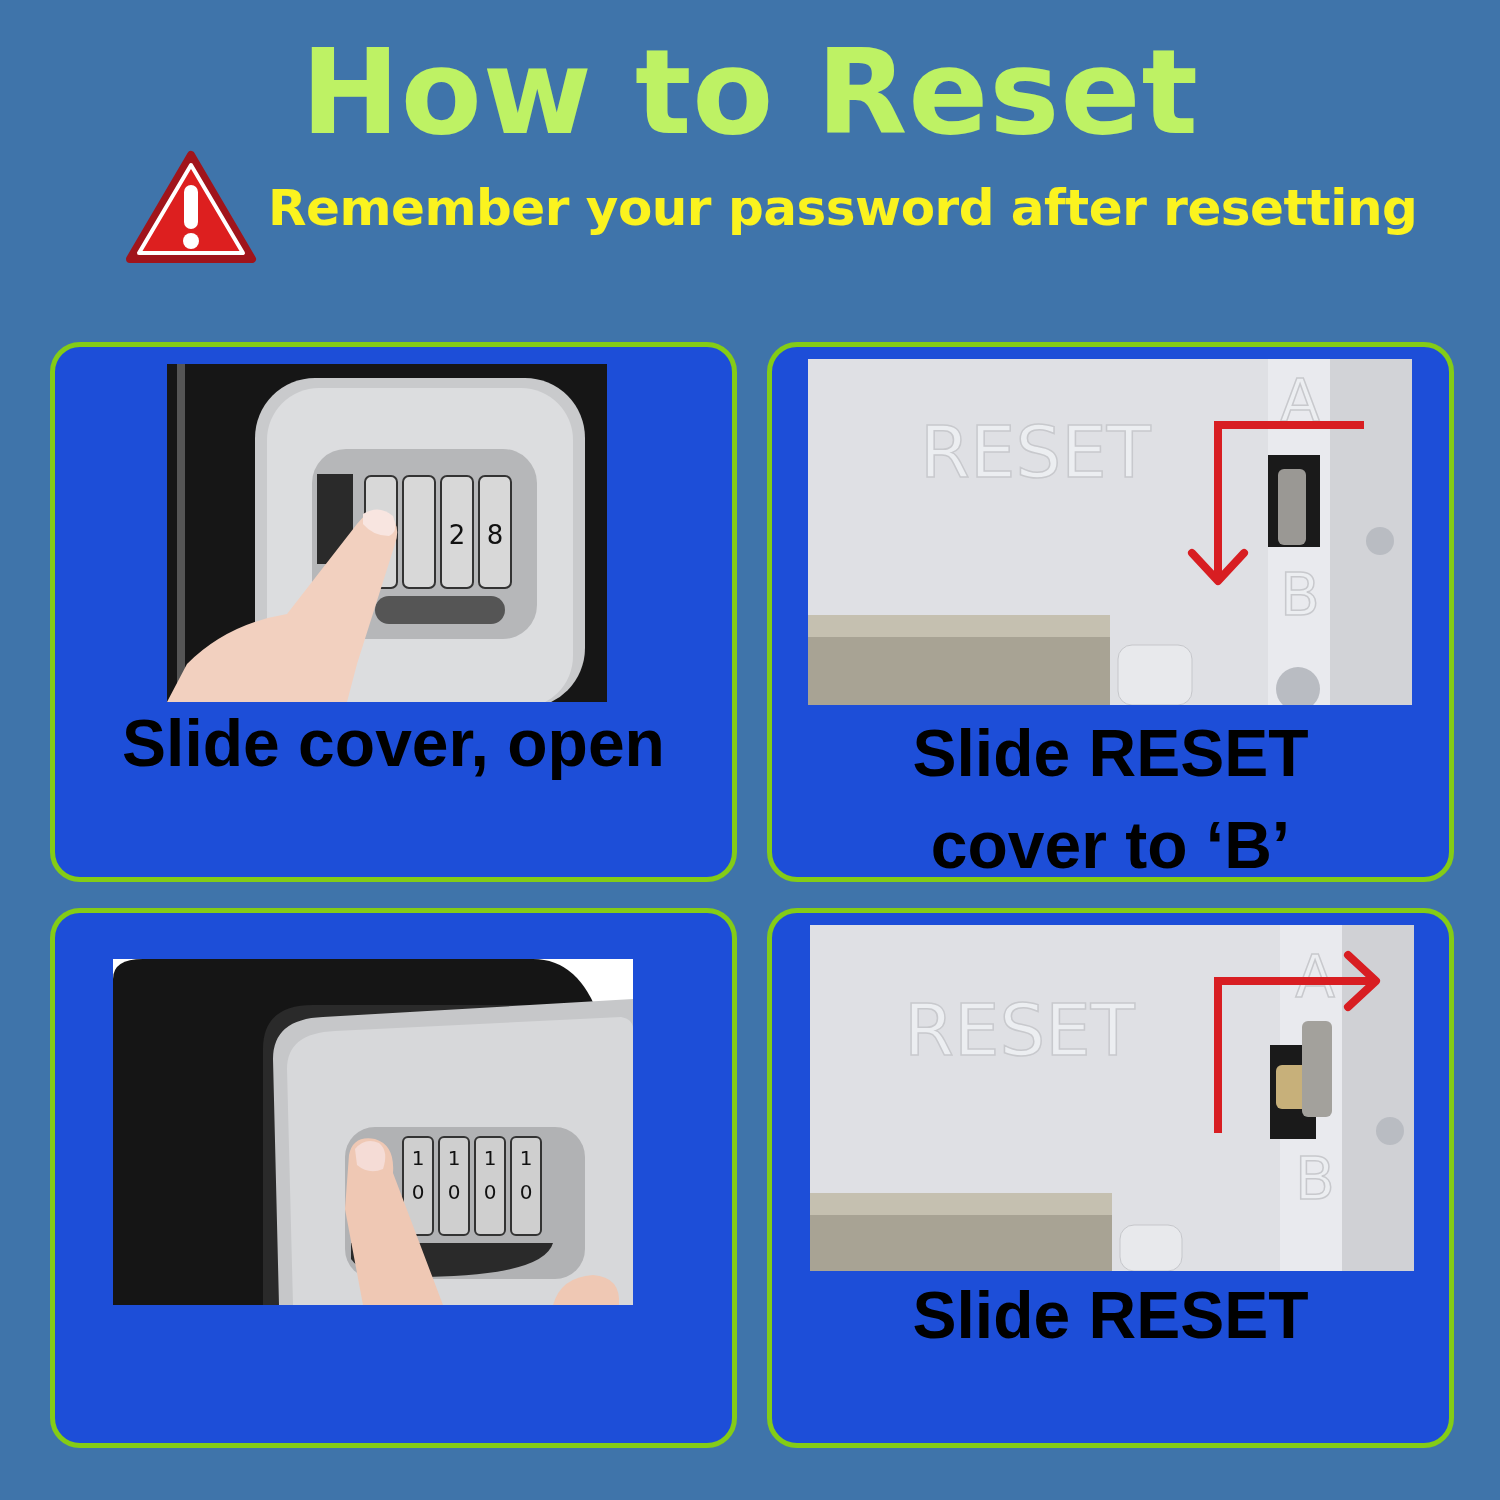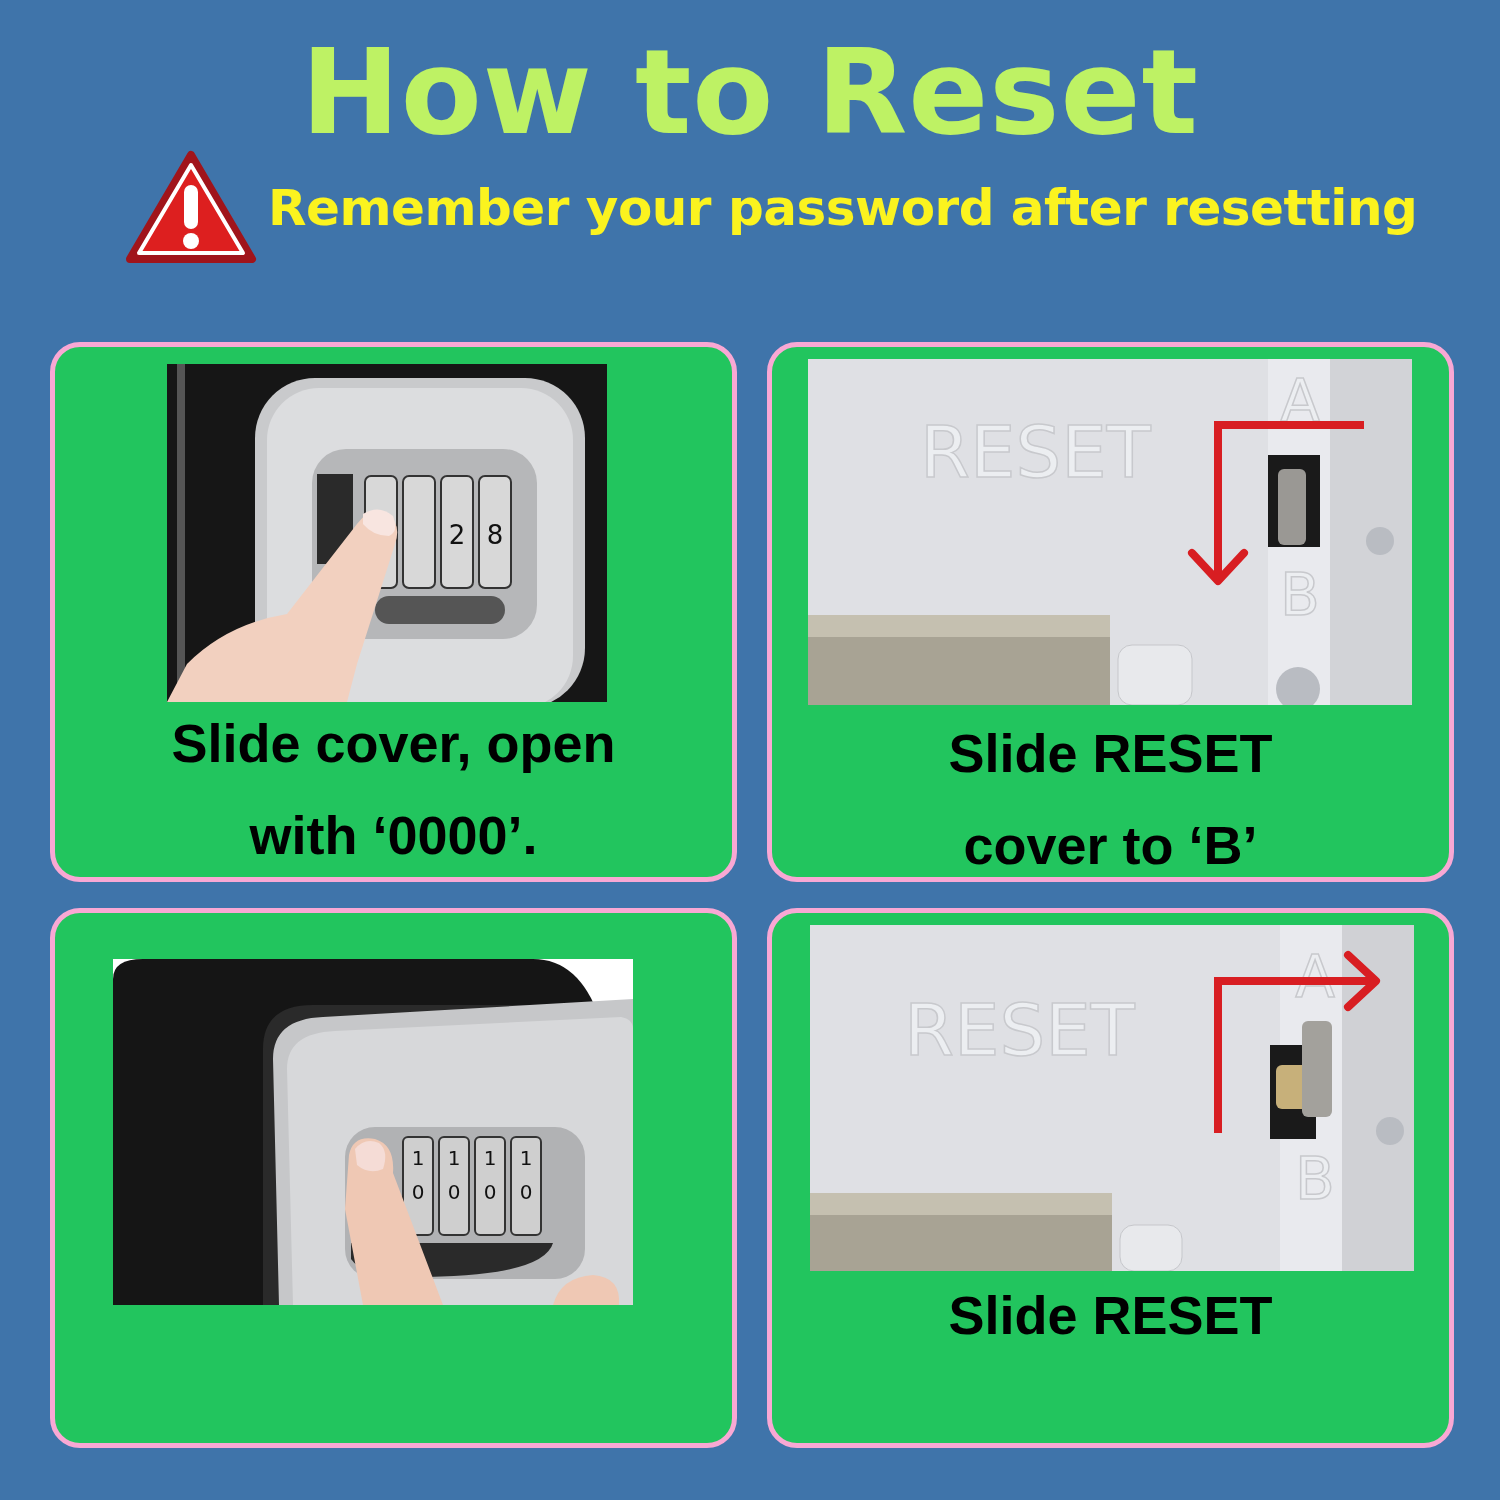--- a/index.html
+++ b/index.html
@@ -20,32 +20,32 @@
     position: absolute; top: 148px; left: 124px; height: 120px;
     display: flex; align-items: center;
   }
   .warning-icon { width: 134px; height: 118px; display:block; }
   .warning-text {
     color: #fbf31f; font-weight: bold; font-size: 50px;
     font-family: "DejaVu Sans", sans-serif; margin-left: 10px; margin-top: 0;
     letter-spacing: -0.5px;
   }
   .card {
-    position: absolute; background: #22c55e;
-    border: 5px solid #f9a8d4; border-radius: 30px;
+    position: absolute; background: #1d4ed8;
+    border: 5px solid #84cc16; border-radius: 30px;
     box-sizing: border-box; overflow: hidden;
   }
   .c1 { left: 50px; top: 342px; width: 687px; height: 540px; }
   .c2 { left: 767px; top: 342px; width: 687px; height: 540px; }
   .c3 { left: 50px; top: 908px; width: 687px; height: 540px; }
   .c4 { left: 767px; top: 908px; width: 687px; height: 540px; }
   .photo { position: absolute; overflow: hidden; }
   .caption {
     position: absolute; left: 0; right: 0; text-align: center; color: #000;
-    font-weight: bold; font-size: 54px; line-height: 92px;
+    font-weight: bold; font-size: 66px; line-height: 92px;
     font-family: "Liberation Sans", sans-serif;
   }
   .caption span { display:block; }
 </style>
 </head>
 <body>
 
 <div class="title">How to Reset</div>
 
 <div class="warning-row">
@@ -76,21 +76,20 @@
       </g>
       <text x="290" y="180" font-size="26" font-family="DejaVu Sans, sans-serif" fill="#111" text-anchor="middle">2</text>
       <text x="328" y="180" font-size="26" font-family="DejaVu Sans, sans-serif" fill="#111" text-anchor="middle">8</text>
       <rect x="208" y="232" width="130" height="28" rx="14" fill="#555"></rect>
       <path d="M0 338 L20 300 Q60 260 120 250 L190 160 Q205 140 220 150 Q235 160 228 180 L190 300 L180 338 Z" fill="#f2d0bf"></path>
       <path d="M196 150 Q212 140 226 152 Q232 168 222 172 Q206 172 196 160 Z" fill="#f8e5e0"></path>
     </svg>
   </div>
   <div class="caption" style="top:350px;">
     <span>Slide cover, open</span>
-    <span>with ‘0000’.</span>
   </div>
 </div>
 
 <div class="card c2">
   <div class="photo" style="left:36px;top:12px;width:604px;height:346px;">
     <svg width="604" height="346" viewBox="0 0 604 346">
       <rect width="604" height="346" fill="#dfe0e4"></rect>
       <rect x="460" y="0" width="62" height="346" fill="#e9eaee"></rect>
       <rect x="522" y="0" width="82" height="346" fill="#d2d3d7"></rect>
       <text x="112" y="118" font-size="72" font-family="DejaVu Sans, sans-serif" fill="#eceef1" stroke="#c8c9cd" stroke-width="1.5">RESET</text>

